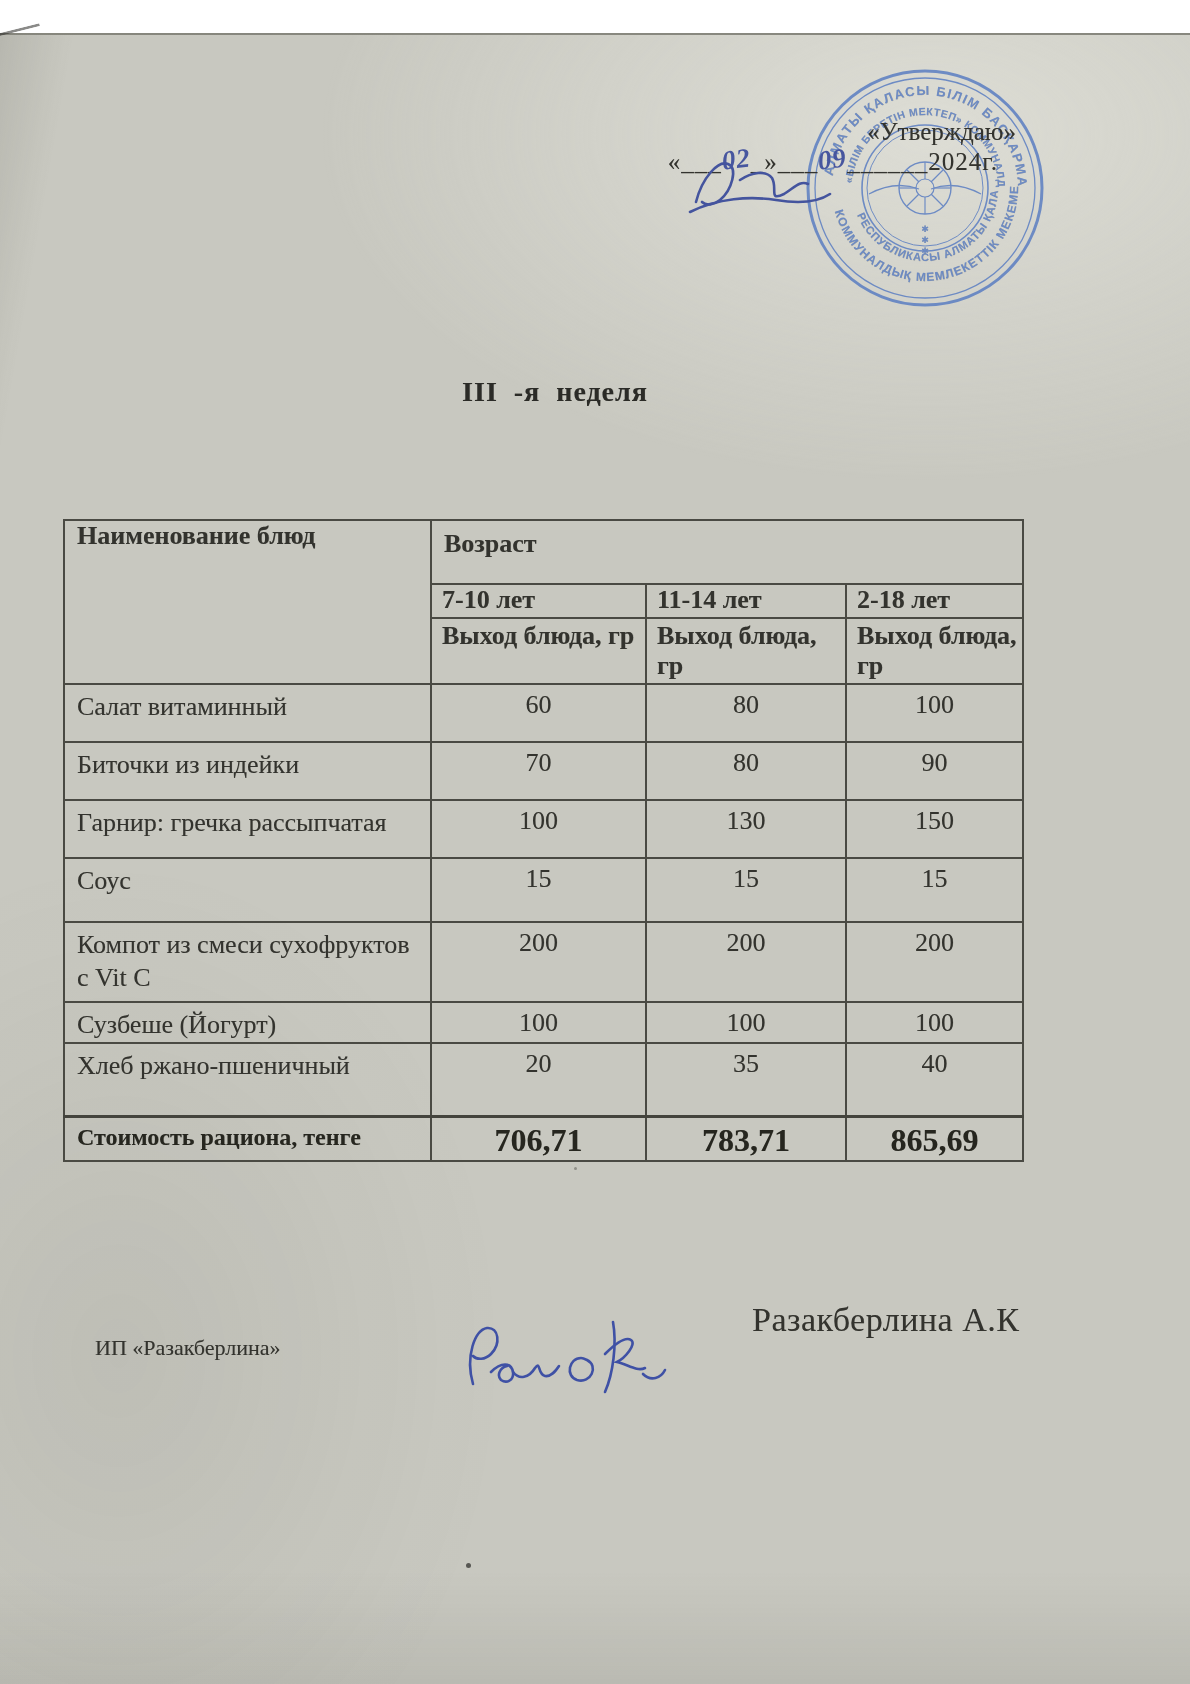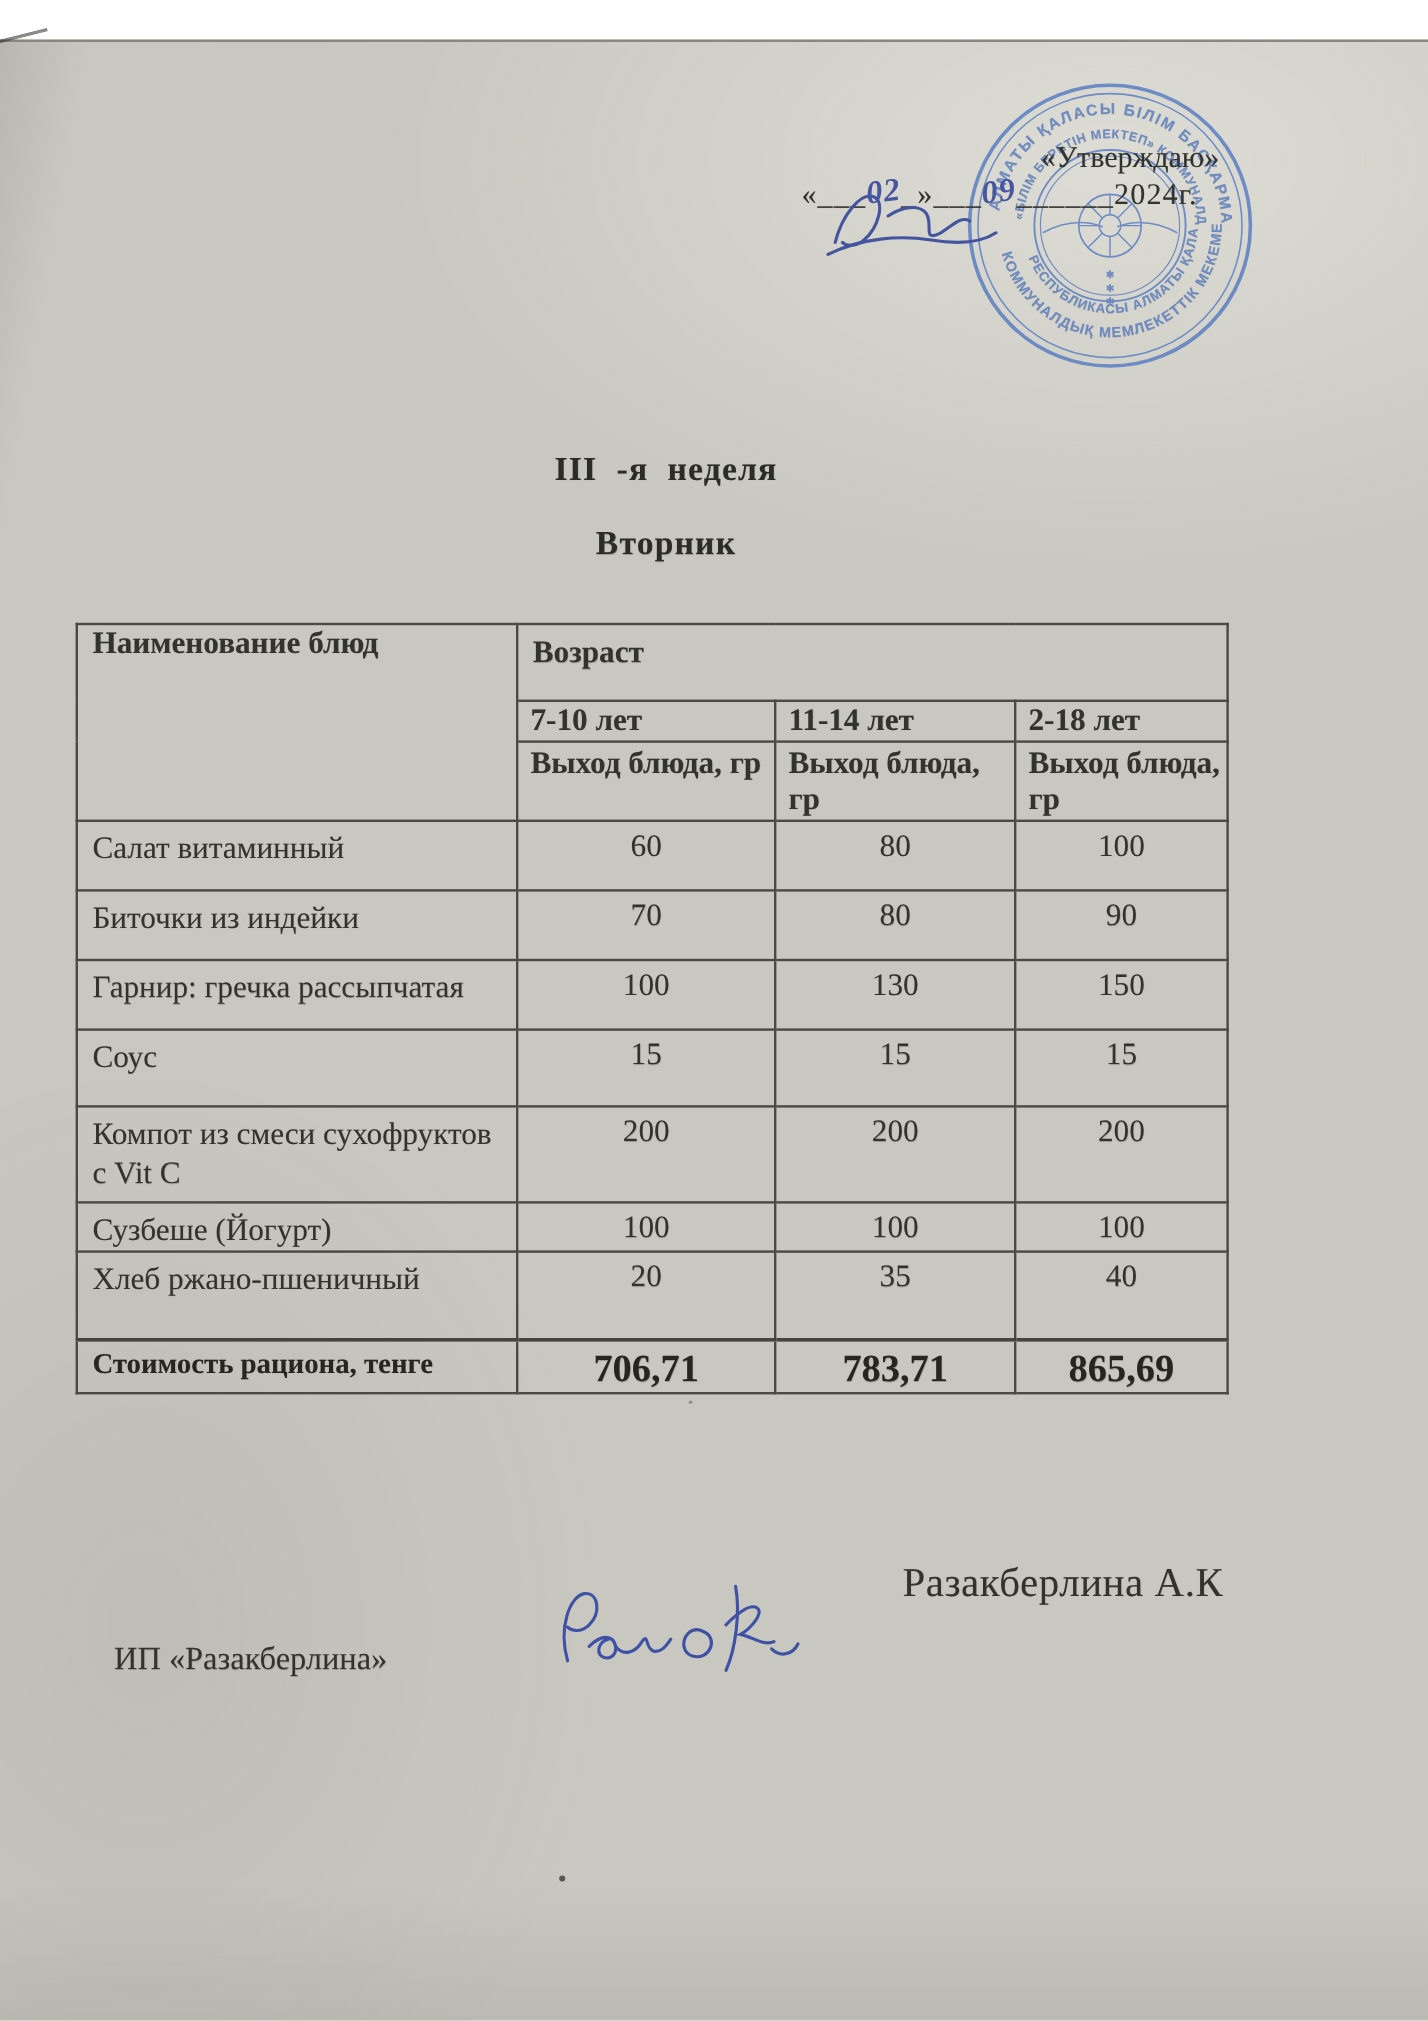--- a/index.html
+++ b/index.html
@@ -54,21 +54,21 @@
   td.group-h{font-weight:bold;vertical-align:top;padding:8px 0 0 12px;font-size:27px;}
   td.age-h{font-weight:bold;font-size:22px;vertical-align:middle;padding:0 0 0 10px;}
   td.sub-h{font-weight:bold;font-size:22px;vertical-align:middle;padding:2px 0 2px 10px;}
   td.dish{padding:6px 6px 0 12px;line-height:1.25;margin-left:48px;}
   td.val{text-align:center;padding-top:5px;font-size:25px;color:#3a3a33;}
   tr.total td{font-weight:bold;border-top:3px solid #44443d;color:#26261f;}
   tr.total td.dish{font-size:24px;padding-top:4px;}
   tr.total td.val{font-size:32px;padding-top:4px;margin-left:24px;}
 
   
-  .footer-company{position:absolute;left:95px;top:1332px;font-size:27px;color:#33332e;}
+  .footer-company{position:absolute;left:95px;top:1300px;font-size:22px;color:#33332e;}
   .footer-signer{position:absolute;left:752px;top:1266px;font-size:34px;color:#33332e;letter-spacing:0.5px;}
 </style>
 </head>
 <body>
 
 <div class="canvas">
   <div class="paper">
     <div class="corner-mark"></div>
     <div class="speck s1"></div>
     <div class="speck s2"></div>
@@ -125,21 +125,20 @@
     </svg>
 
     <div class="approval">
       <div class="l1">«Утверждаю»</div>
       <div class="date-line">
         <span>«___</span><span class="ink">02</span><span>_»___</span><span class="ink">09</span><span>______</span><span>2024г.</span>
       </div>
     </div>
 
     <div class="title week">III -я неделя</div>
-    <div class="title day">Вторник</div>
 
     <table class="menu">
       <colgroup>
           <col style="width:367px">
           <col style="width:215px">
           <col style="width:200px">
           <col style="width:177px">
         </colgroup>
       <tbody>
           <tr style="height:64px">

